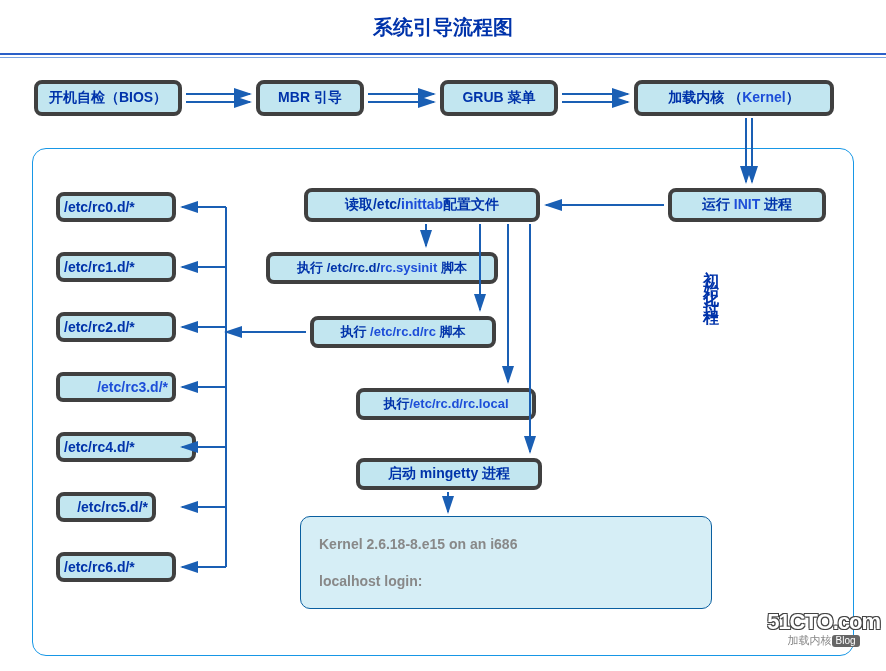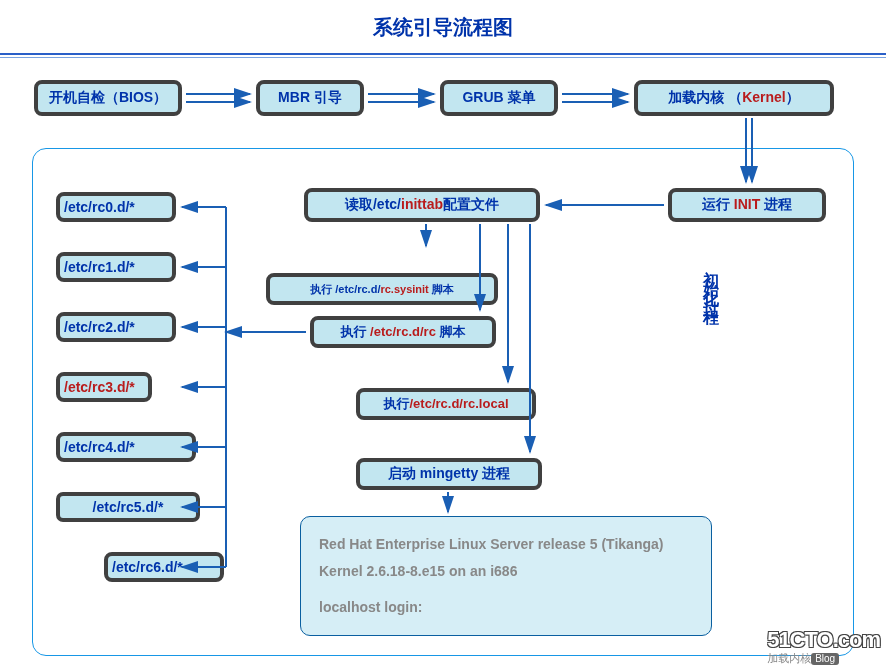--- a/index.html
+++ b/index.html
@@ -26,21 +26,21 @@
     border-radius: 8px;
     color: #0033aa;
     font-weight: bold;
     font-size: 14px;
     display: flex;
     align-items: center;
     justify-content: center;
     text-align: center;
     padding: 4px 4px;
   }
-  .node .red { color: #b91c1c; }
+  .node .red { color: #1d4ed8; }
   .login-box {
     position: absolute;
     background: #d6eef6;
     border: 1px solid #0a5fa0;
     border-radius: 10px;
     color: #888;
     font-weight: bold;
     font-size: 14px;
     padding: 14px 18px;
     line-height: 1.9;
@@ -57,24 +57,24 @@
     font-weight: bold;
     font-size: 16px;
     writing-mode: vertical-rl;
     text-orientation: upright;
     letter-spacing: 10px;
   }
   svg.arrow { position: absolute; overflow: visible; pointer-events: none; }
   .watermark {
     position: absolute;
     right: 6px;
-    bottom: 6px;
+    bottom: 24px;
     font-family: Arial, sans-serif;
     color: #fff;
-    text-align: left;
+    text-align: center;
     line-height: 1;
   }
   .watermark .big { font-size: 22px; font-weight: 900; letter-spacing: -1px; text-shadow: 1px 1px 0 #444, -1px -1px 0 #444, 1px -1px 0 #444, -1px 1px 0 #444; }
   .watermark .sm { font-size: 11px; color: #888; margin-top: 2px; }
   .watermark .blog { display:inline-block; background:#666; color:#fff; font-size:10px; padding:1px 4px; border-radius:3px; margin-left:0;}
 </style>
 </head>
 <body>
 
 <div class="title">系统引导流程图</div>
@@ -95,21 +95,21 @@
 <div class="node" style="left:634px; top:80px; width:200px; height:36px;">
   <span><span>加载内核  （</span><span class="red">Kernel</span><span>）</span></span>
 </div>
 
 <div class="node" style="left:668px; top:188px; width:158px; height:34px;">
   <span><span>运行 </span><span class="red">INIT</span><span> 进程</span></span>
 </div>
 <div class="node" style="left:304px; top:188px; width:236px; height:34px;">
   <span><span>读取/etc/</span><span class="red">inittab</span><span>配置文件</span></span>
 </div>
-<div class="node" style="left:266px; top:252px; width:232px; height:32px; font-size:11px;margin-top:21px;">
+<div class="node" style="left:266px; top:252px; width:232px; height:32px; font-size:13px;">
   <span><span>执行 /etc/rc.d/</span><span class="red">rc.sysinit</span><span> 脚本</span></span>
 </div>
 <div class="node" style="left:310px; top:316px; width:186px; height:32px; font-size:13px;">
   <span><span>执行 </span><span class="red">/etc/rc.d/rc</span><span> 脚本</span></span>
 </div>
 <div class="node" style="left:356px; top:388px; width:180px; height:32px; font-size:13px;">
   <span><span>执行</span><span class="red">/etc/rc.d/rc.local</span></span>
 </div>
 <div class="node" style="left:356px; top:458px; width:186px; height:32px;">
   <span>启动 mingetty 进程</span>
@@ -117,35 +117,34 @@
 
 <div class="node" style="left:56px; top:192px; width:120px; height:30px; justify-content:flex-start;">
     <span>/etc/rc0.d/*</span>
   </div>
 <div class="node" style="left:56px; top:252px; width:120px; height:30px; justify-content:flex-start;">
     <span>/etc/rc1.d/*</span>
   </div>
 <div class="node" style="left:56px; top:312px; width:120px; height:30px; justify-content:flex-start;">
     <span>/etc/rc2.d/*</span>
   </div>
-<div class="node" style="left:56px; top:372px; width:96px; height:30px; justify-content:flex-start;">
+<div class="node" style="left:56px; top:372px; width:120px; height:30px; justify-content:flex-end;border-radius:7px;">
     <span class="red">/etc/rc3.d/*</span>
   </div>
 <div class="node" style="left:56px; top:432px; width:140px; height:30px; justify-content:flex-start;">
     <span>/etc/rc4.d/*</span>
   </div>
-<div class="node" style="left:56px; top:492px; width:144px; height:30px; justify-content:center;border-radius:7px;">
+<div class="node" style="left:56px; top:492px; width:100px; height:30px; justify-content:flex-end;">
     <span>/etc/rc5.d/*</span>
   </div>
-<div class="node" style="left:56px; top:552px; width:120px; height:30px; justify-content:flex-start;margin-left:48px;">
+<div class="node" style="left:56px; top:552px; width:120px; height:30px; justify-content:flex-start;">
     <span>/etc/rc6.d/*</span>
   </div>
 
 <div class="login-box" style="left:300px; top:516px; width:412px;">
-  <div>Red Hat Enterprise Linux Server release 5 (Tikanga)</div>
   <div>Kernel  2.6.18-8.e15 on an i686</div>
   <div style="margin-top:10px;">localhost  login:</div>
 </div>
 
 <div class="vlabel" style="left:700px; top:258px;">初始化过程</div>
 
 <svg class="arrow" width="886" height="671" style="left:0; top:0;">
   <defs>
     <marker id="ah" markerWidth="10" markerHeight="10" refX="8" refY="3" orient="auto">
       <path d="M0,0 L9,3 L0,6 Z" fill="#1a5fb4"></path>

